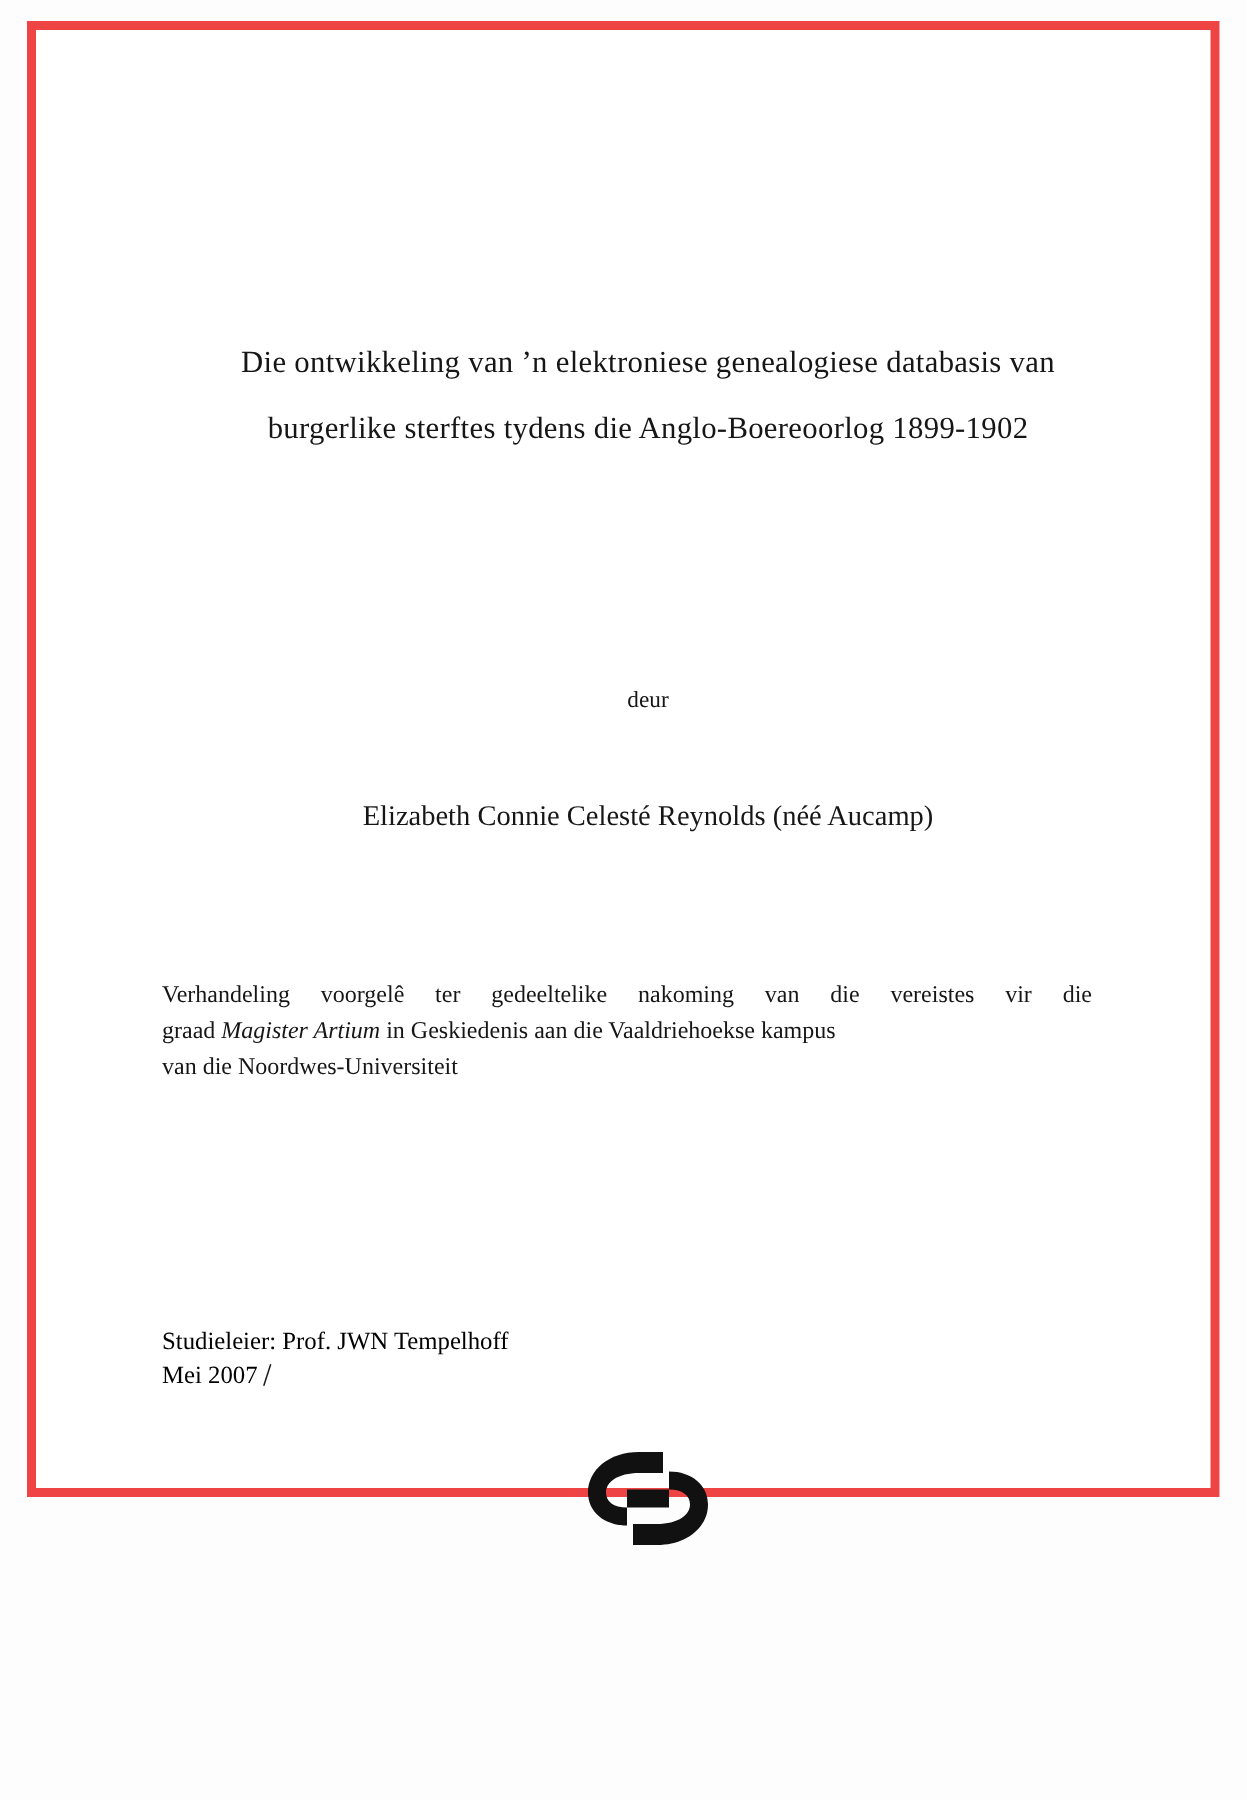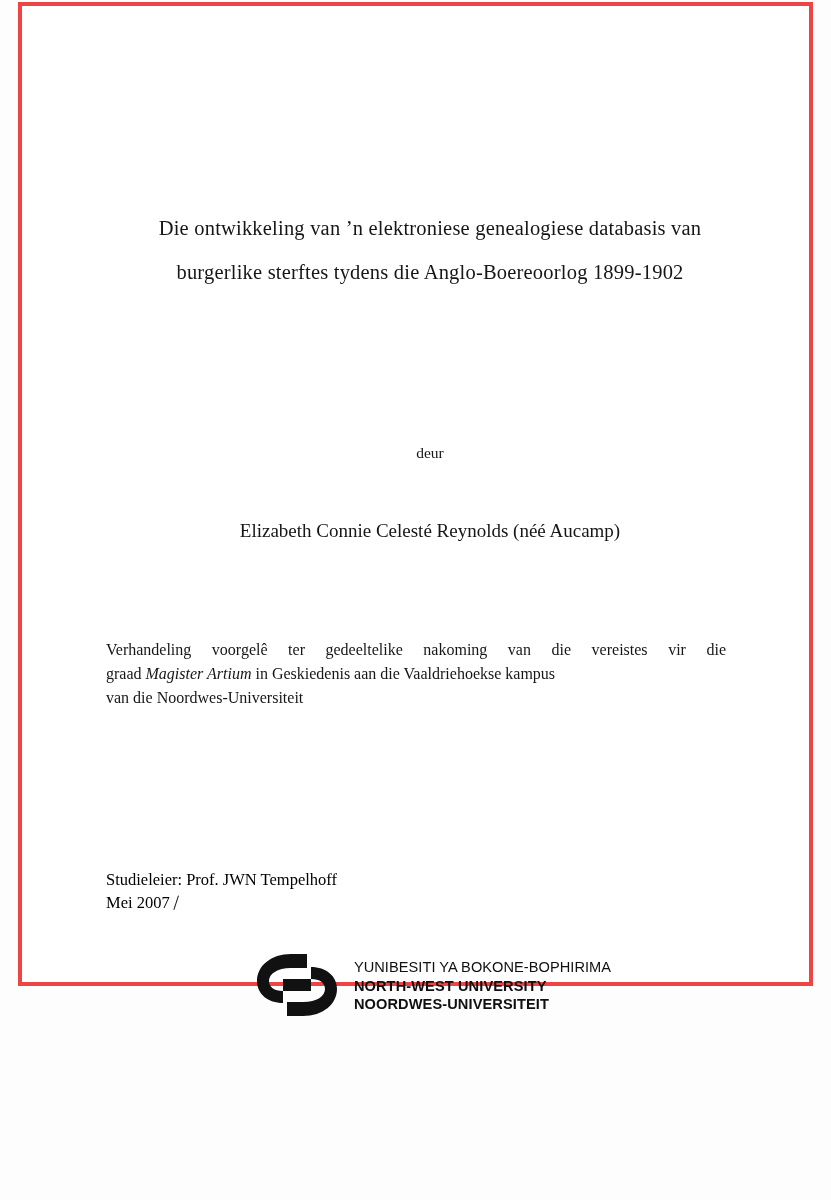--- a/index.html
+++ b/index.html
@@ -18,24 +18,24 @@
     position: relative;
     width: 831px;
     height: 1200px;
     background: #fdfdfd;
     box-sizing: border-box;
   }
   
   .scan-frame {
     position: absolute;
     left: 18px;
-    top: 2px;
+    top: 14px;
     width: 795px;
     height: 984px;
-    border: 4px solid #ef4444;
+    border: 6px solid #ef4444;
     box-sizing: border-box;
     background: #ffffff;
   }
   .content {
     position: absolute;
     left: 84px;
     top: 40px;
     width: 648px;
     height: 1100px;
   }
@@ -159,22 +159,17 @@
           <span class="pen-stroke"></span>
         </div>
       </div>
 
       <div class="logo-row">
         <svg class="logo-mark" viewBox="0 0 96 74">
           <path d="M42 6 C22 6 8 18 8 33 C8 46 19 55 34 55 L34 43 C25 43 20 39 20 33 C20 26 28 20 42 20 L58 20 L58 6 Z" fill="#111111"></path>
           <path d="M54 68 C74 68 88 56 88 41 C88 28 77 19 62 19 L62 31 C71 31 76 35 76 41 C76 48 68 54 54 54 L38 54 L38 68 Z" fill="#111111"></path>
           <rect x="34" y="31" width="28" height="12" fill="#111111"></rect>
         </svg>
-        <div class="logo-text">
-          <div>YUNIBESITI YA BOKONE-BOPHIRIMA</div>
-          <div>NORTH-WEST UNIVERSITY</div>
-          <div>NOORDWES-UNIVERSITEIT</div>
-        </div>
       </div>
 
     </div>
   </div>
 </div>
 
 </body></html>

